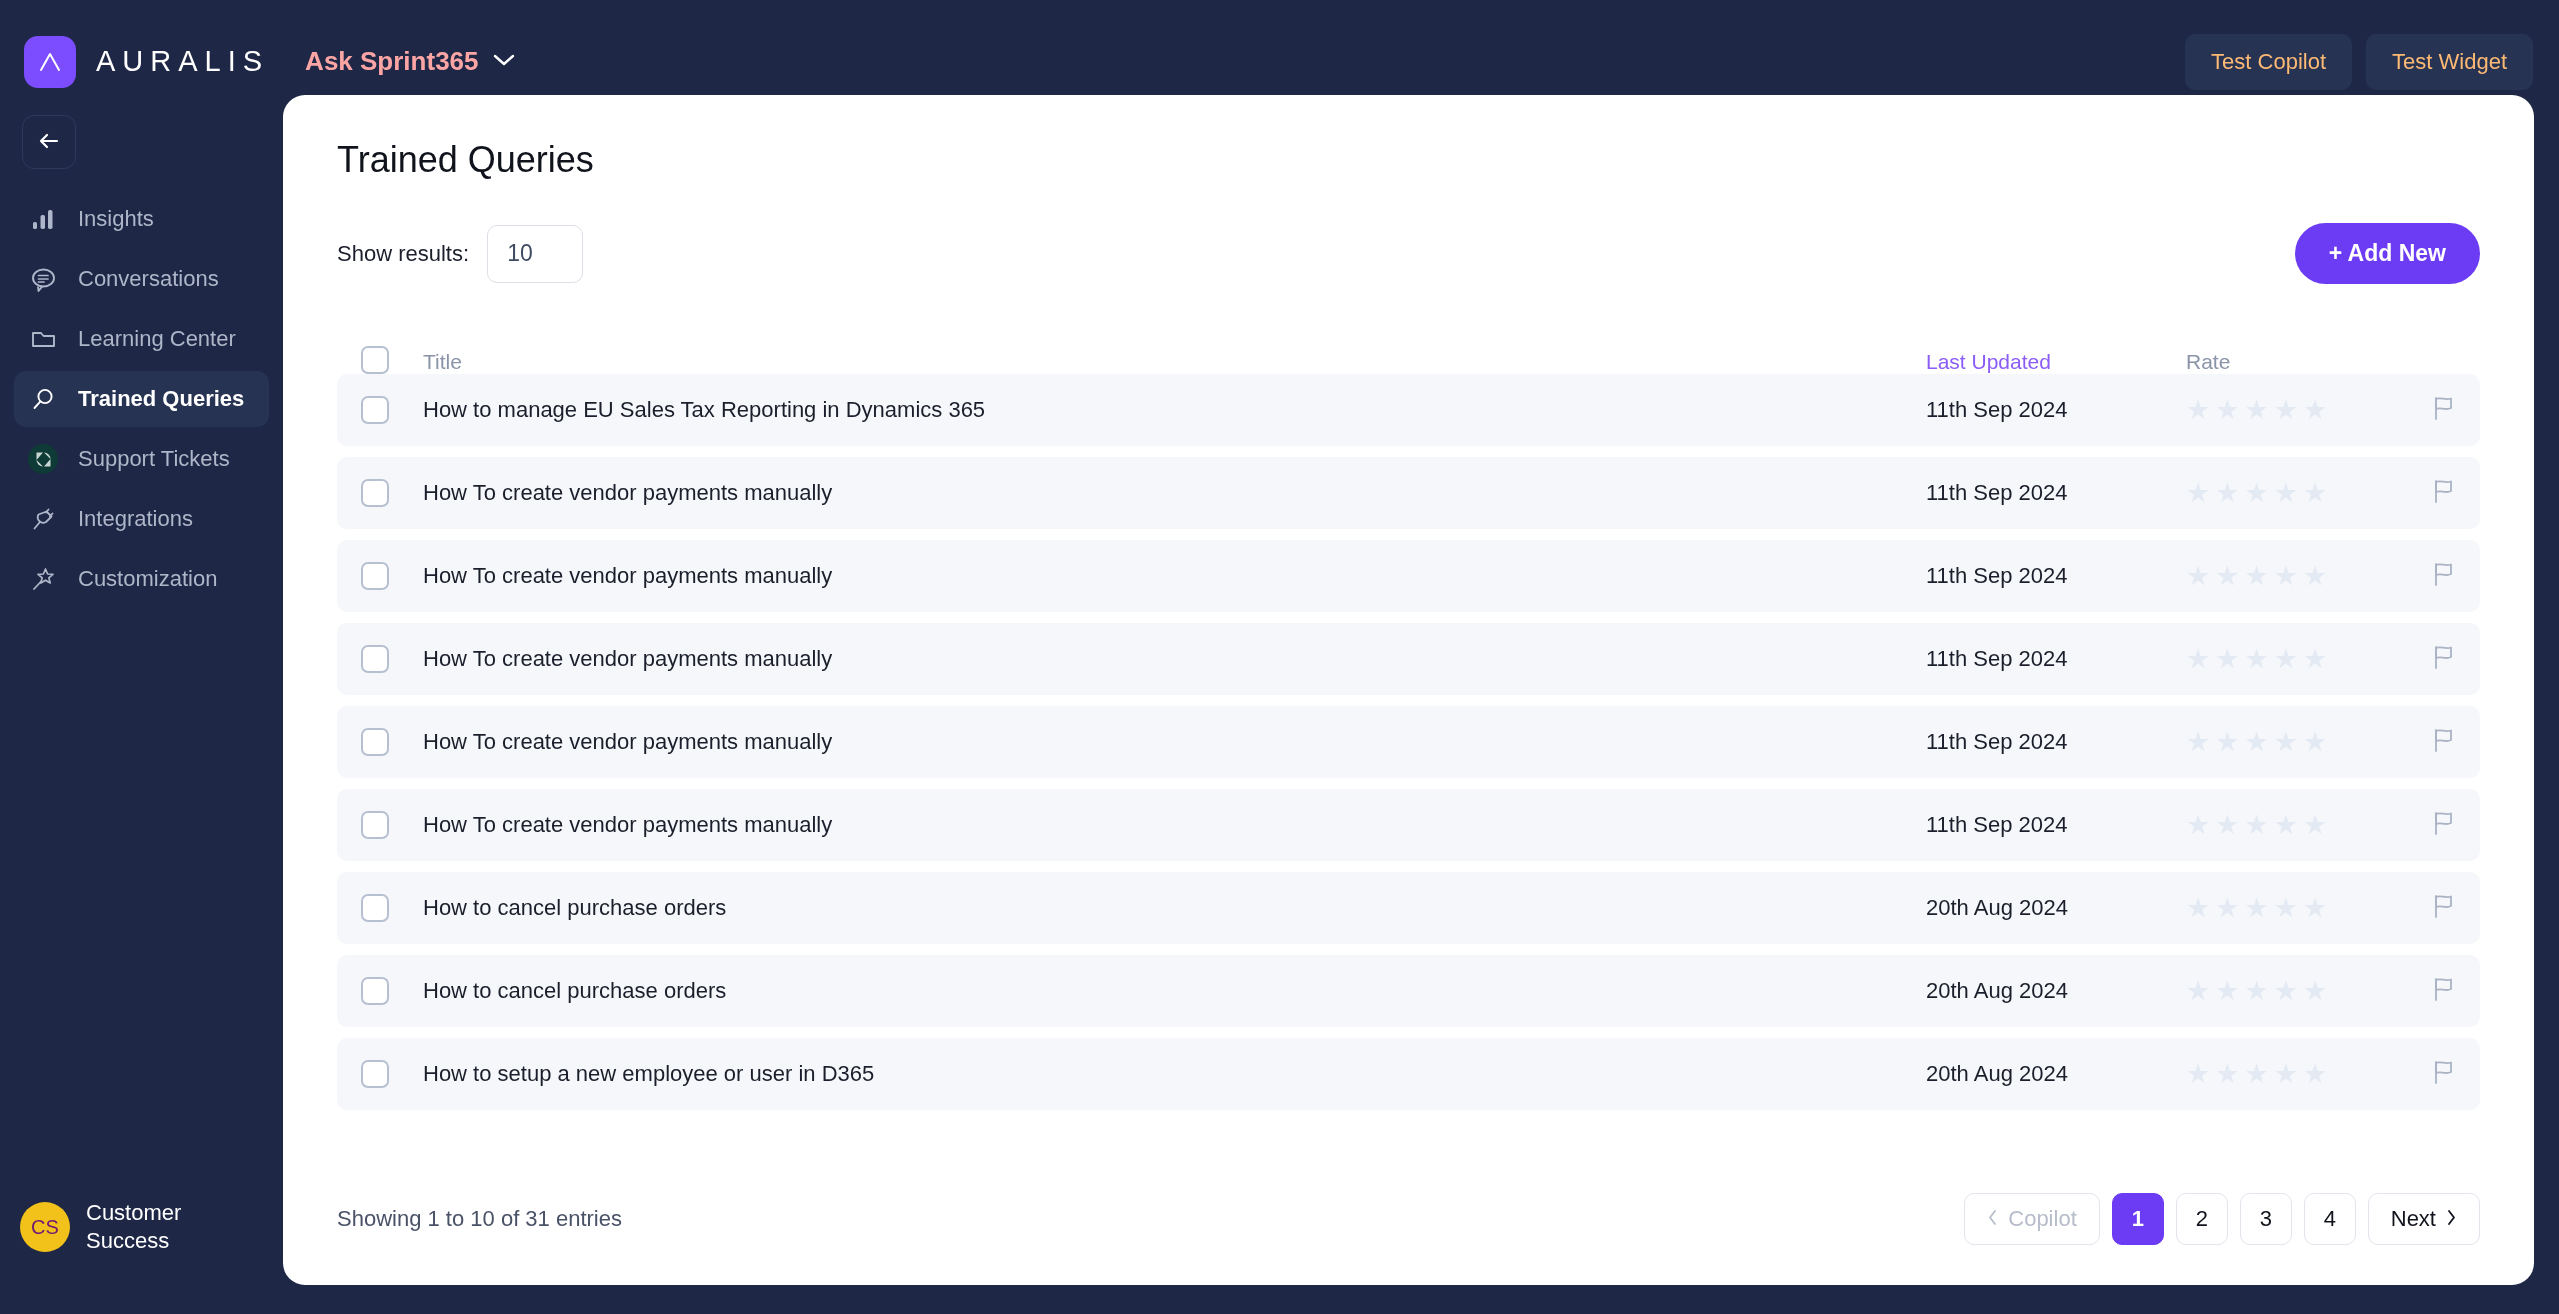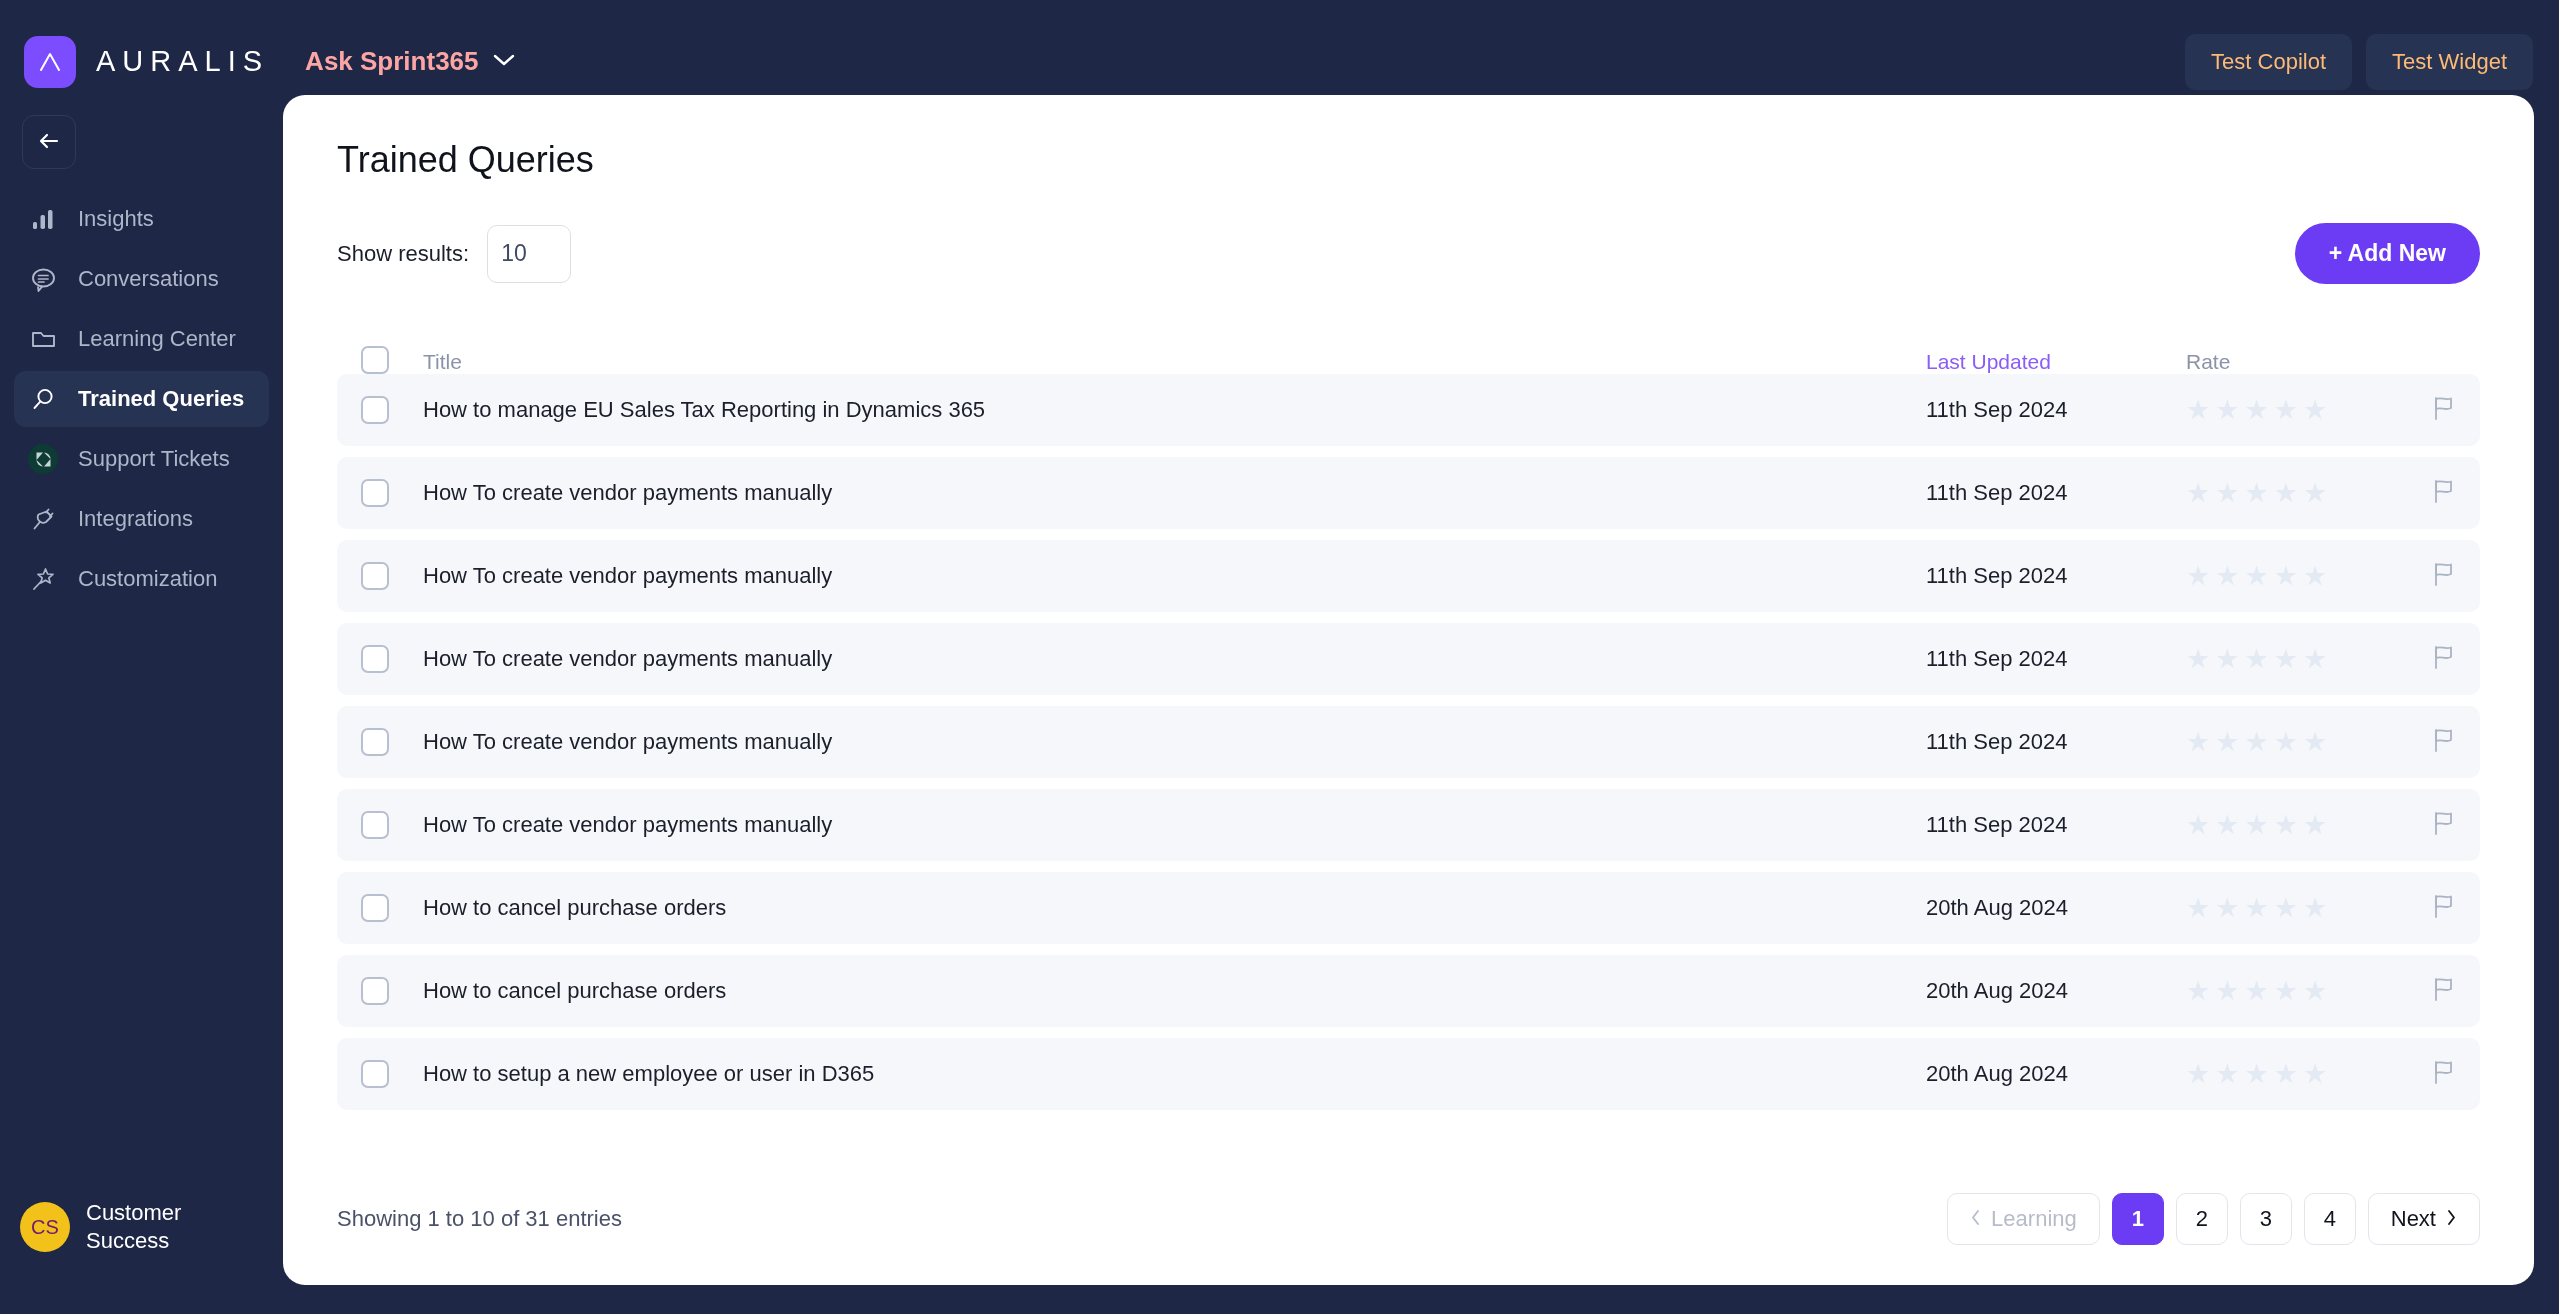--- a/index.html
+++ b/index.html
@@ -94,21 +94,21 @@
     overflow: hidden;
   }
   .card-inner { padding: 44px 54px 0 54px; height: 100%; display: flex; flex-direction: column; }
   .page-title { font-size: 36px; color: #10131c; font-weight: 400; }
 
   .controls {
     margin-top: 42px; display: flex; align-items: center;
   }
   .show-label { font-size: 22px; color: #1b1f2b; }
   .select-box {
-    margin-left: 18px; width: 84px; height: 58px;
+    margin-left: 18px; width: 96px; height: 58px;
     border: 1.5px solid #dcdfe6; border-radius: 10px;
     background: #ffffff; display: flex; align-items: center;
     justify-content: center; gap: 12px; cursor: pointer;
   }
   .select-value { font-size: 23px; color: #3f4a63; }
   .add-new {
     margin-left: auto; background: #6c3cf4; color: #ffffff;
     border: none; border-radius: 999px;
     padding: 17px 34px; font-size: 23px; font-weight: 700;
     font-family: "Liberation Sans", sans-serif; cursor: pointer;
@@ -493,21 +493,21 @@
 
     <div class="footer">
       <span class="entries">Showing 1 to 10 of 31 entries</span>
       <div class="pager">
         <button class="pg prev">
           <span>
             <svg width="11" height="17" viewBox="0 0 11 17" aria-hidden="true">
               <path d="M8 2 L3 8.5 L8 15" fill="none" stroke="#b6bcc9" stroke-width="1.8" stroke-linecap="round" stroke-linejoin="round"></path>
             </svg>
           </span>
-          <span>Learning</span>
+          <span>Copilot</span>
         </button>
         <div id="pages" style="display:flex;align-items:center;gap:12px;">
             <button class="pg active">1</button>
             <button class="pg">2</button>
             <button class="pg">3</button>
             <button class="pg">4</button>
           </div>
         <button class="pg next">
           <span>Next</span>
           <span>

